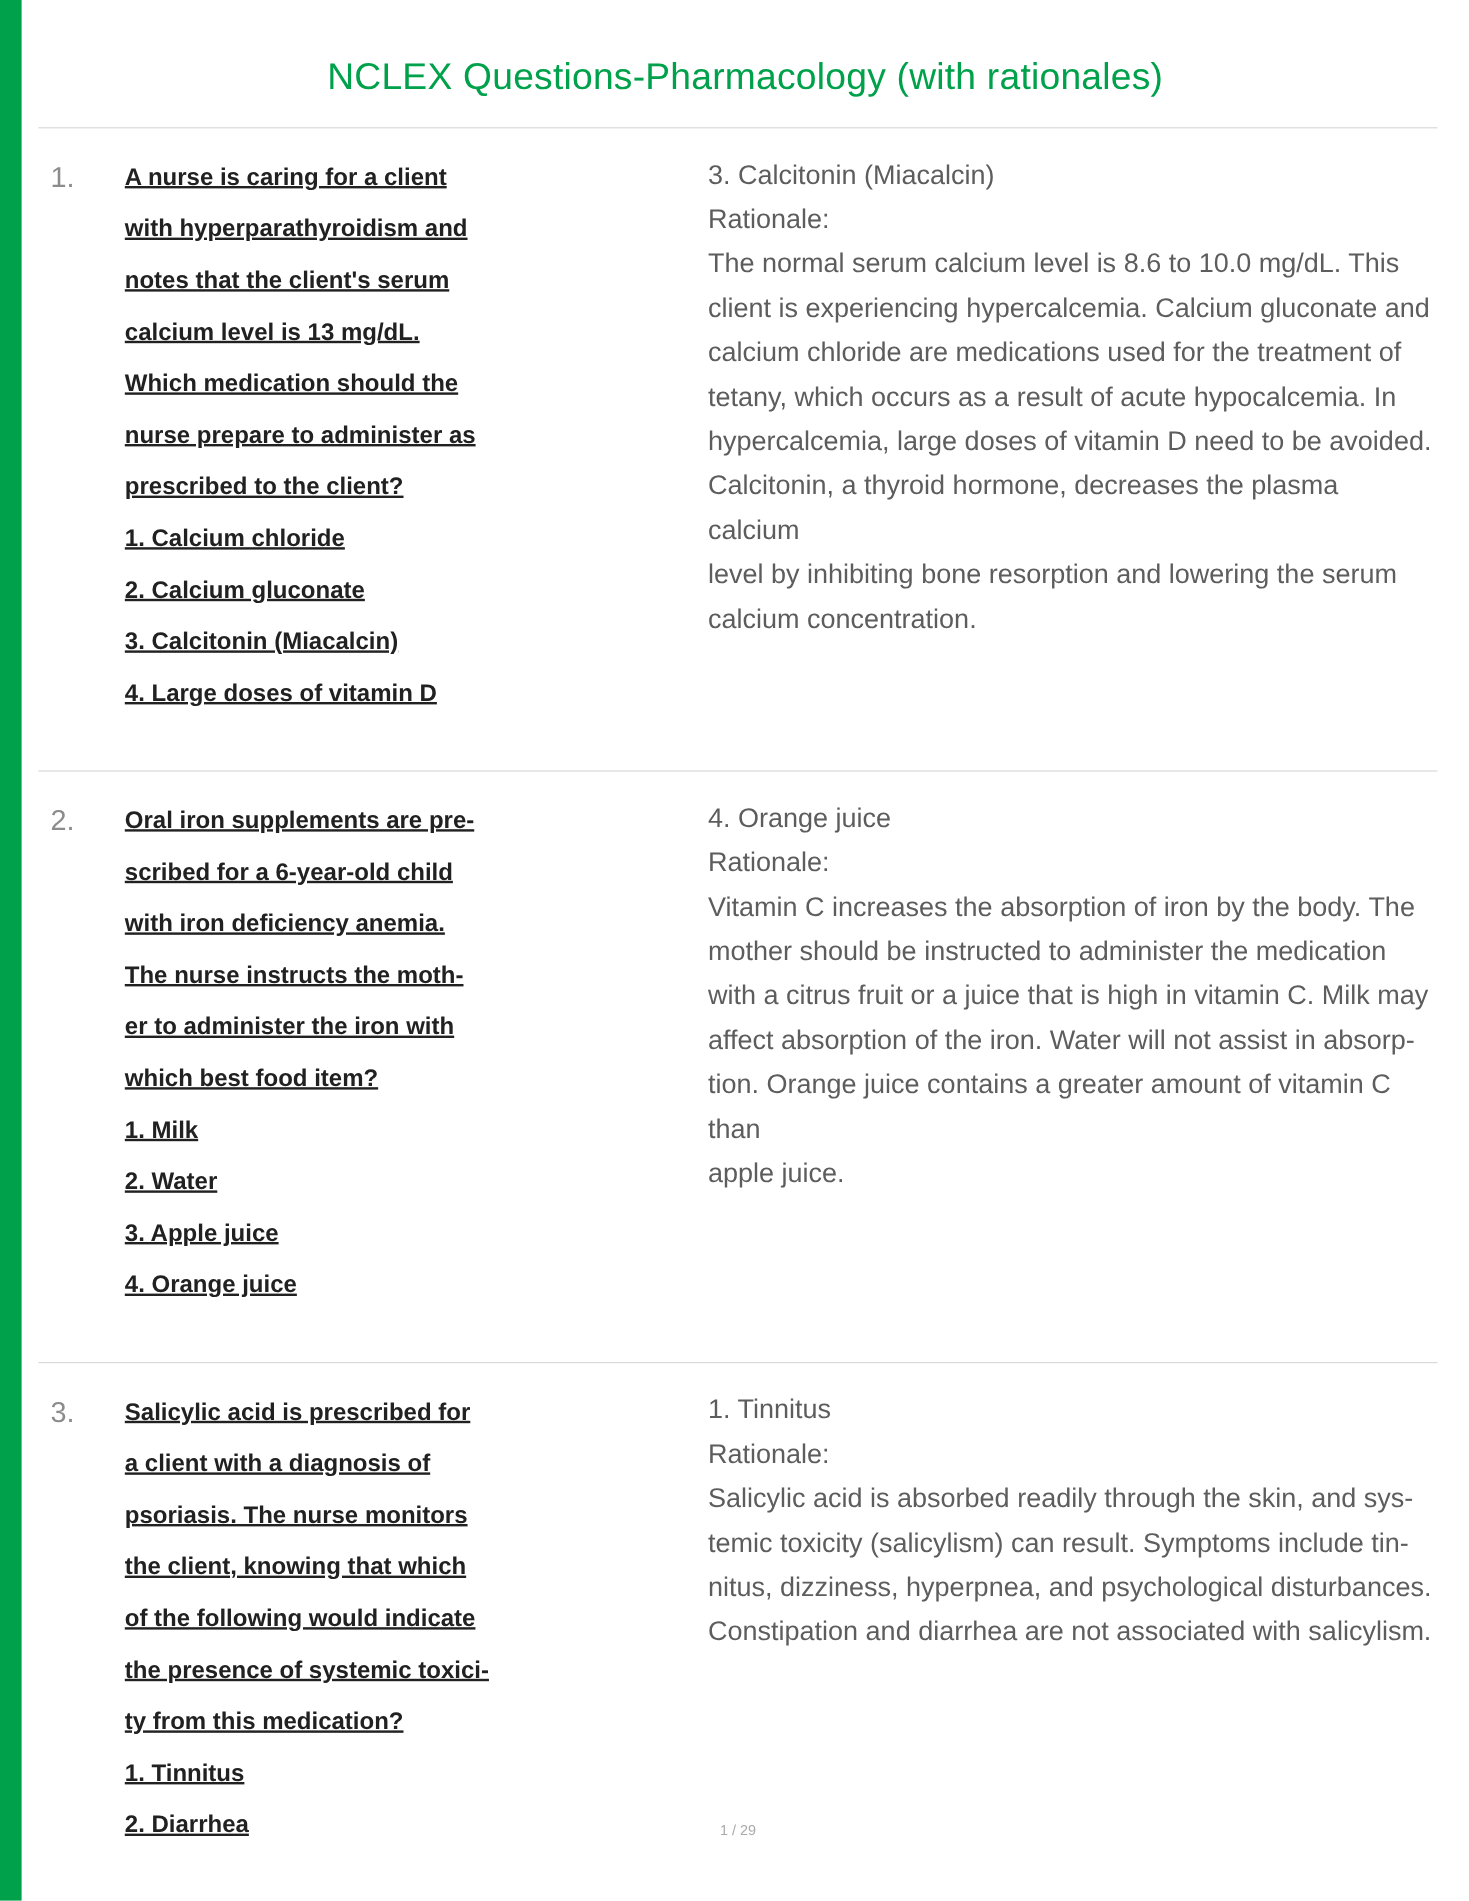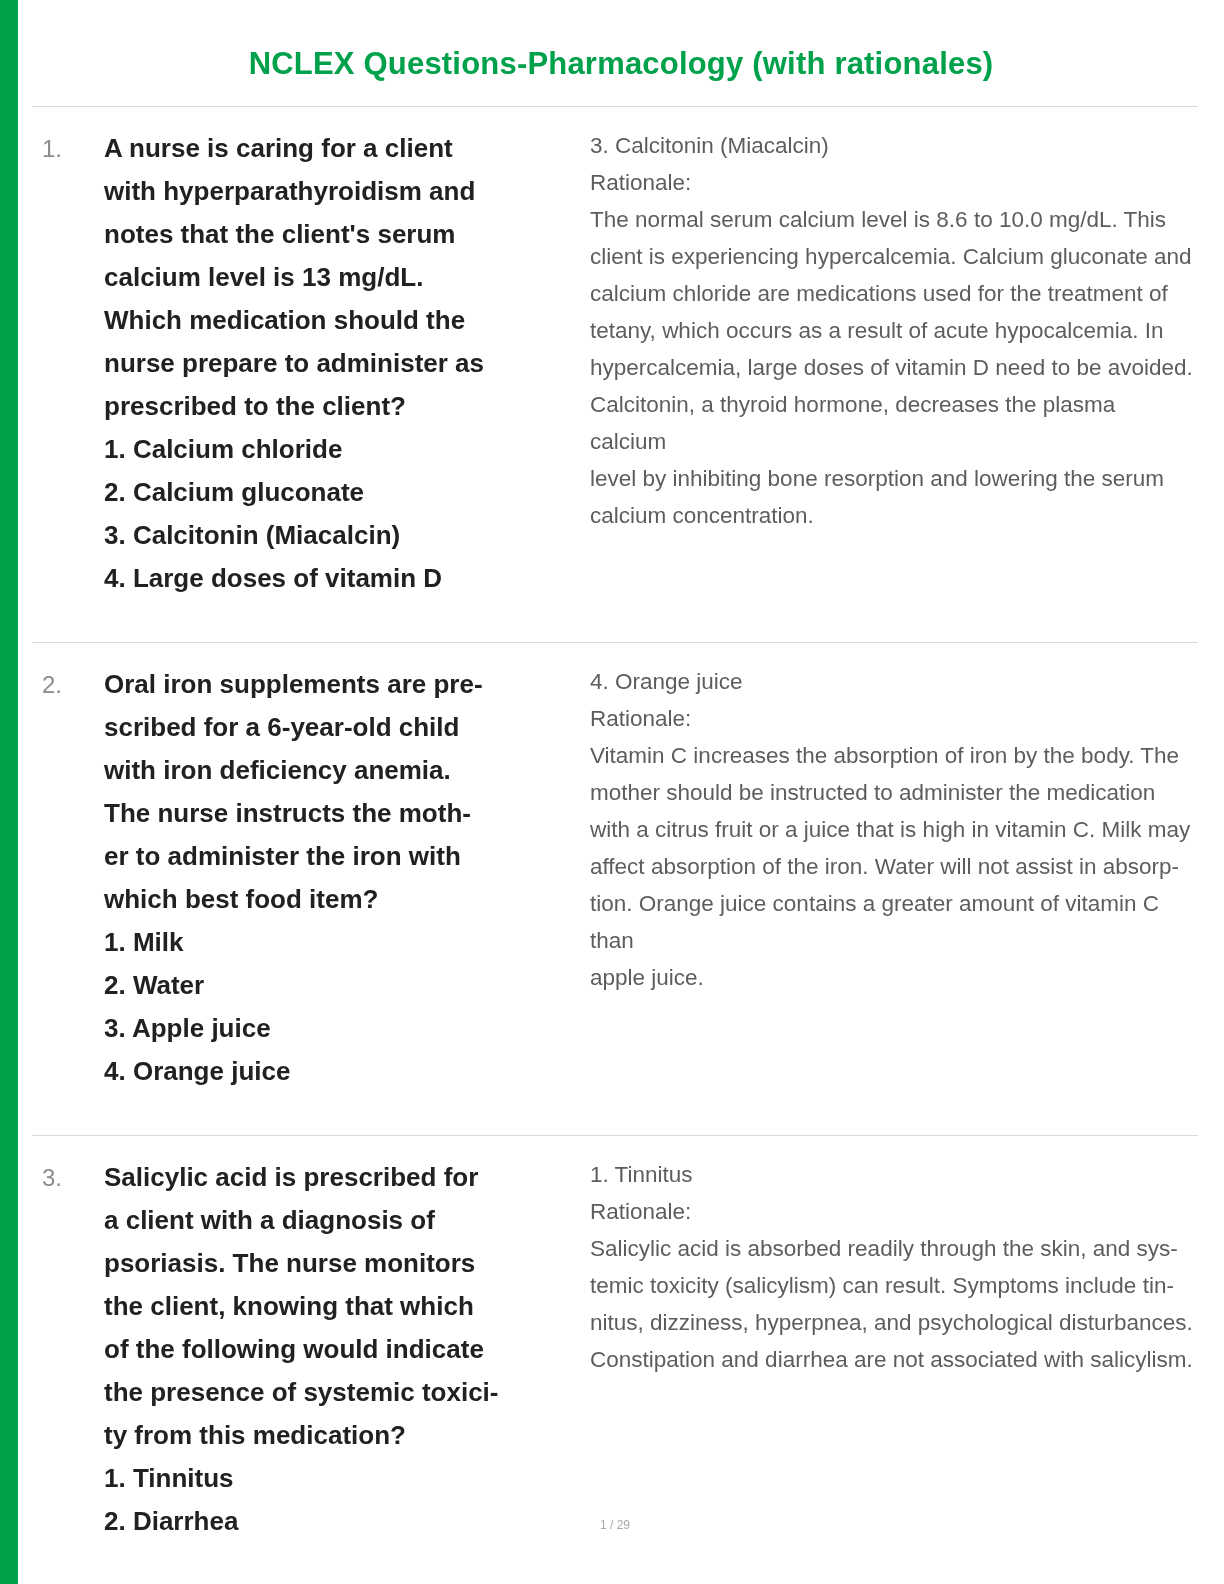--- a/index.html
+++ b/index.html
@@ -23,21 +23,21 @@
     height: 1584px;
     background: #00a14b;
   }
   .page-inner {
     margin-left: 18px;
   }
   .page-title {
     padding-top: 46px;
     text-align: center;
     font-size: 31px;
-    font-weight: bold;
+    font-weight: normal;
     color: #00a14b;
     letter-spacing: 0.2px;
   }
   .divider {
     border: none;
     border-top: 1px solid #d9d9d9;
     margin: 24px 26px 0 14px;
   }
   .qrow {
     display: flex;
@@ -47,25 +47,26 @@
   .qnum {
     width: 62px;
     flex-shrink: 0;
     color: #8c8c8c;
     font-size: 24px;
     line-height: 43px;
   }
   .qtext {
     width: 462px;
     flex-shrink: 0;
-    font-size: 26px;
+    font-size: 20px;
     line-height: 43px;
     font-weight: bold;
     color: #212121;
     white-space: pre-line;
+    text-decoration: underline;
   }
   .rationale {
     flex: 1;
     margin-left: 24px;
     font-size: 22.5px;
     line-height: 37px;
     font-weight: normal;
     color: #5d5d5d;
     white-space: pre-line;
   }

